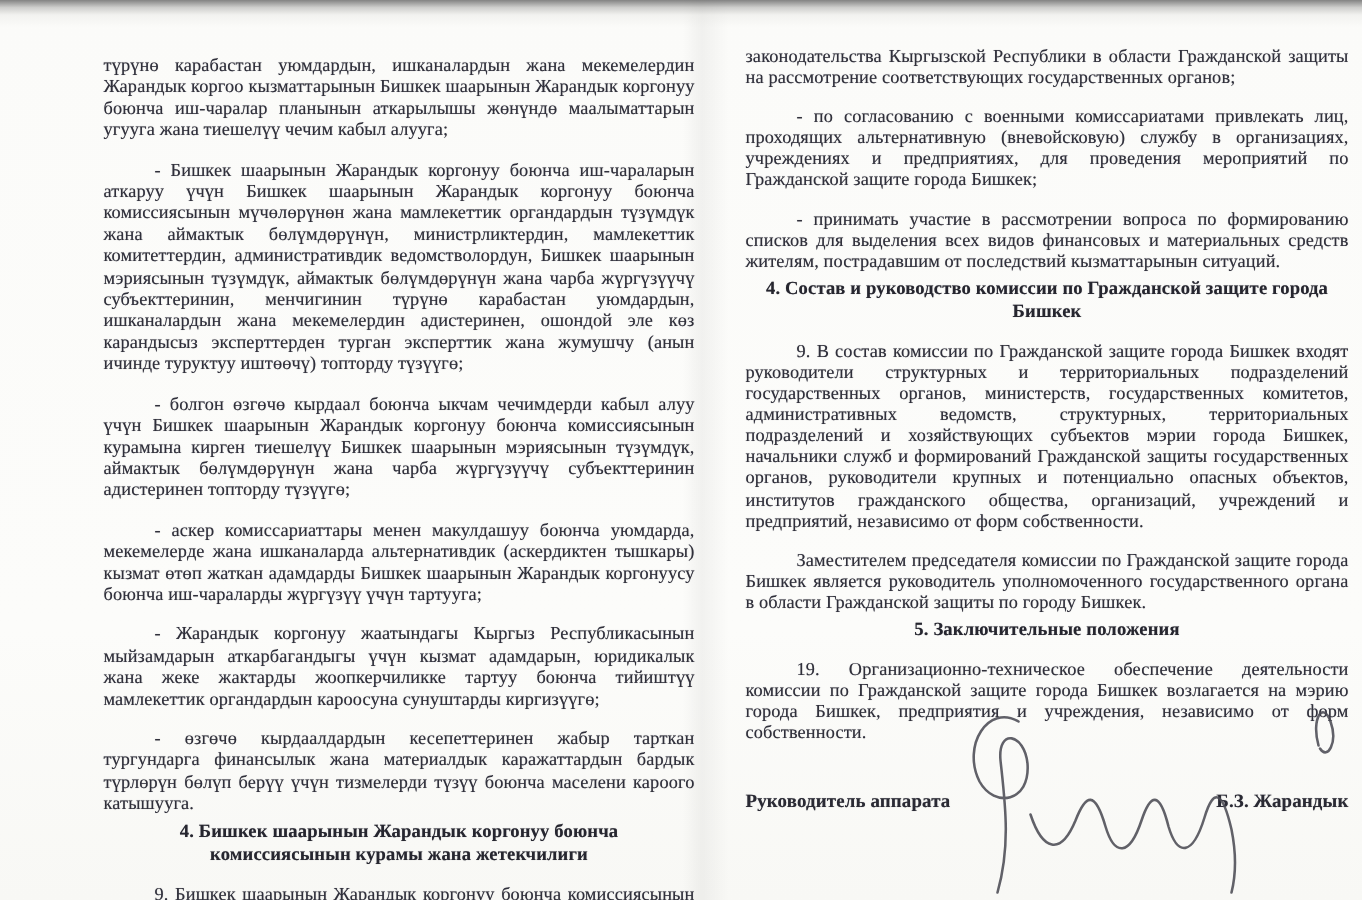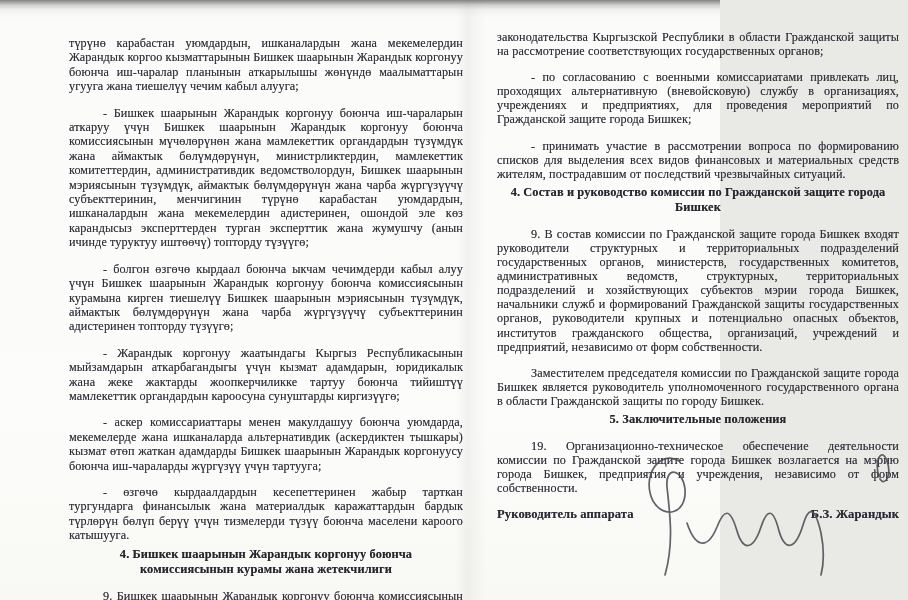--- a/index.html
+++ b/index.html
@@ -2,21 +2,21 @@
 <html><head>
 <meta charset="utf-8">
 <style>
   html,body{margin:0;padding:0;}
   body{
     width:908px;height:600px;overflow:hidden;
     font-family:"Liberation Serif","DejaVu Serif",serif;
     background:#e9e9e6;
   }
   .scan{
-    position:relative;width:720px;height:600px;
+    position:relative;width:908px;height:600px;
     background-image:
       linear-gradient(180deg, rgba(110,110,110,.85) 0px, rgba(170,170,168,.55) 5px, rgba(225,225,222,.35) 10px, rgba(250,250,248,0) 18px),
       linear-gradient(90deg, rgba(0,0,0,0) 455px, rgba(0,0,0,.045) 468px, rgba(0,0,0,0) 486px),
       linear-gradient(180deg,#fbfbf9 0%,#fcfcfa 70%,#f8f8f5 100%);
     background-color:#fbfbf9;
   }
   .page-col{
     position:absolute;
     color:#30303b;
     font-size:12.2px;
@@ -31,21 +31,21 @@
   .doc-heading{
     margin:4px 10px 8px;
     font-size:12.4px;
     font-weight:bold;
     text-align:center;
     line-height:15px;
     color:#26262f;
   }
   .sig-row{
     position:relative;
-    margin-top:12px;
+    margin-top:32px;
     display:flex;
     justify-content:space-between;
     align-items:baseline;
     font-weight:bold;
     color:#2a2a34;
     font-size:12.6px;
   }
   .sig-svg{
     position:absolute;
     left:120px;top:-64px;
@@ -61,32 +61,32 @@
   }
 </style>
 </head>
 <body>
 
 <div class="scan">
   <div class="page-col col-left" id="leftCol">
       <p class="doc-para">түрүнө карабастан уюмдардын, ишканалардын жана мекемелердин Жарандык коргоо кызматтарынын Бишкек шаарынын Жарандык коргонуу боюнча иш-чаралар планынын аткарылышы жөнүндө маалыматтарын угууга жана тиешелүү чечим кабыл алууга;</p>
       <p class="doc-para indent">- Бишкек шаарынын Жарандык коргонуу боюнча иш-чараларын аткаруу үчүн Бишкек шаарынын Жарандык коргонуу боюнча комиссиясынын мүчөлөрүнөн жана мамлекеттик органдардын түзүмдүк жана аймактык бөлүмдөрүнүн, министрликтердин, мамлекеттик комитеттердин, административдик ведомстволордун, Бишкек шаарынын мэриясынын түзүмдүк, аймактык бөлүмдөрүнүн жана чарба жүргүзүүчү субъекттеринин, менчигинин түрүнө карабастан уюмдардын, ишканалардын жана мекемелердин адистеринен, ошондой эле көз карандысыз эксперттерден турган эксперттик жана жумушчу (анын ичинде туруктуу иштөөчү) топторду түзүүгө;</p>
       <p class="doc-para indent">- болгон өзгөчө кырдаал боюнча ыкчам чечимдерди кабыл алуу үчүн Бишкек шаарынын Жарандык коргонуу боюнча комиссиясынын курамына кирген тиешелүү Бишкек шаарынын мэриясынын түзүмдүк, аймактык бөлүмдөрүнүн жана чарба жүргүзүүчү субъекттеринин адистеринен топторду түзүүгө;</p>
+      <p class="doc-para indent">- аскер комиссариаттары менен макулдашуу боюнча уюмдарда, мекемелерде жана ишканаларда альтернативдик (аскердиктен тышкары) кызмат өтөп жаткан адамдарды Бишкек шаарынын Жарандык коргонуусу боюнча иш-чараларды жүргүзүү үчүн тартууга;</p>
       <p class="doc-para indent">- Жарандык коргонуу жаатындагы Кыргыз Республикасынын мыйзамдарын аткарбагандыгы үчүн кызмат адамдарын, юридикалык жана жеке жактарды жоопкерчиликке тартуу боюнча тийиштүү мамлекеттик органдардын кароосуна сунуштарды киргизүүгө;</p>
-      <p class="doc-para indent">- аскер комиссариаттары менен макулдашуу боюнча уюмдарда, мекемелерде жана ишканаларда альтернативдик (аскердиктен тышкары) кызмат өтөп жаткан адамдарды Бишкек шаарынын Жарандык коргонуусу боюнча иш-чараларды жүргүзүү үчүн тартууга;</p>
       <p class="doc-para indent">- өзгөчө кырдаалдардын кесепеттеринен жабыр тарткан тургундарга финансылык жана материалдык каражаттардын бардык түрлөрүн бөлүп берүү үчүн тизмелерди түзүү боюнча маселени кароого катышууга.</p>
       <h3 class="doc-heading">4. Бишкек шаарынын Жарандык коргонуу боюнча комиссиясынын курамы жана жетекчилиги</h3>
       <p class="doc-para indent">9. Бишкек шаарынын Жарандык коргонуу боюнча комиссиясынын курамына мамлекеттик органдардын түзүмдүк жана аймактык бөлүмдөрүнүн, министрликтердин, мамлекеттик комитеттердин жана административдик ведомстволордун, Бишкек шаарынын</p>
     </div>
 
   <div class="page-col col-right" id="rightCol">
     <div id="rightBlocks">
         <p class="doc-para">законодательства Кыргызской Республики в области Гражданской защиты на рассмотрение соответствующих государственных органов;</p>
         <p class="doc-para indent">- по согласованию с военными комиссариатами привлекать лиц, проходящих альтернативную (вневойсковую) службу в организациях, учреждениях и предприятиях, для проведения мероприятий по Гражданской защите города Бишкек;</p>
-        <p class="doc-para indent">- принимать участие в рассмотрении вопроса по формированию списков для выделения всех видов финансовых и материальных средств жителям, пострадавшим от последствий чрезвычайных ситуаций.</p>
+        <p class="doc-para indent">- принимать участие в рассмотрении вопроса по формированию списков для выделения всех видов финансовых и материальных средств жителям, пострадавшим от последствий кызматтарынын ситуаций.</p>
         <h3 class="doc-heading">4. Состав и руководство комиссии по Гражданской защите города Бишкек</h3>
         <p class="doc-para indent">9. В состав комиссии по Гражданской защите города Бишкек входят руководители структурных и территориальных подразделений государственных органов, министерств, государственных комитетов, административных ведомств, структурных, территориальных подразделений и хозяйствующих субъектов мэрии города Бишкек, начальники служб и формирований Гражданской защиты государственных органов, руководители крупных и потенциально опасных объектов, институтов гражданского общества, организаций, учреждений и предприятий, независимо от форм собственности.</p>
         <p class="doc-para indent">Заместителем председателя комиссии по Гражданской защите города Бишкек является руководитель уполномоченного государственного органа в области Гражданской защиты по городу Бишкек.</p>
         <h3 class="doc-heading">5. Заключительные положения</h3>
         <p class="doc-para indent">19. Организационно-техническое обеспечение деятельности комиссии по Гражданской защите города Бишкек возлагается на мэрию города Бишкек, предприятия и учреждения, независимо от форм собственности.</p>
       </div>
 
     <div class="sig-row">
       <span>Руководитель аппарата</span>
       <svg class="sig-svg" viewBox="0 0 300 150" xmlns="http://www.w3.org/2000/svg">

